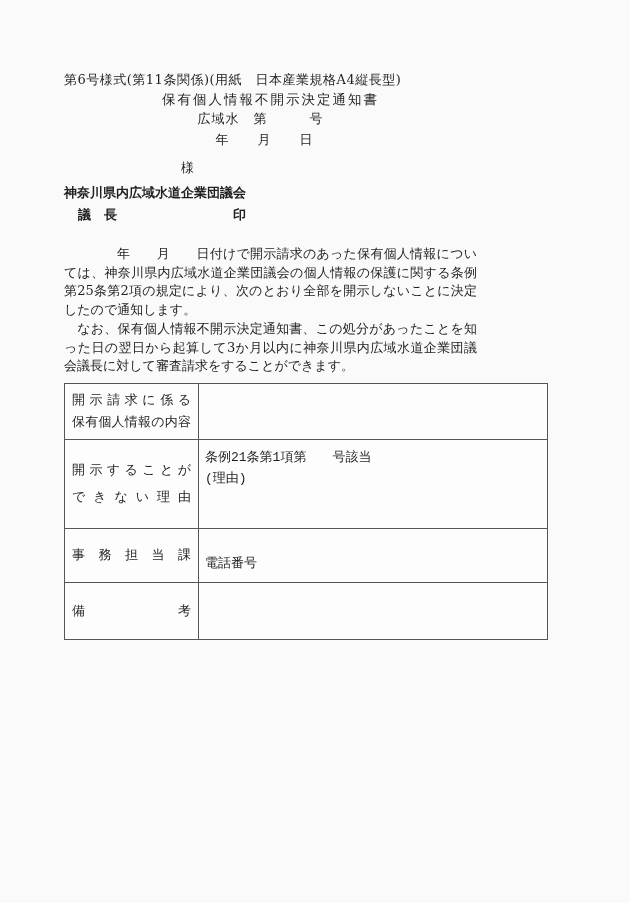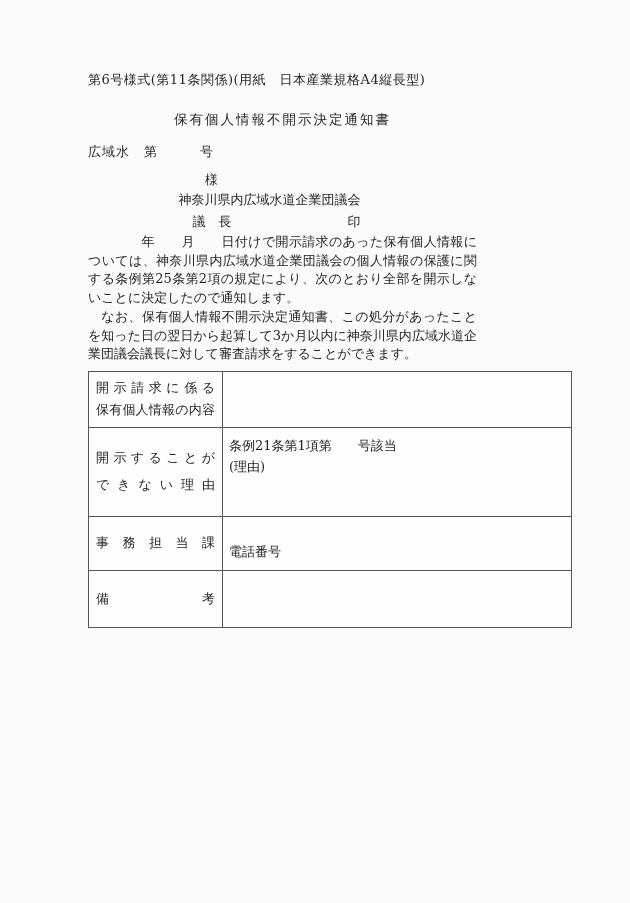--- a/index.html
+++ b/index.html
@@ -8,60 +8,62 @@
     overflow: hidden;
   }
   body {
     background: #fafafa;
     font-family: "DejaVu Serif", "Liberation Serif", serif;
     color: #1f1f1f;
   }
   .page {
     position: relative;
     width: 551px; height: 903px;
-    padding: 72px 74px 0 88px;
+    padding: 72px 74px 0 64px;
     font-size: 13px;
   }
   .form-number {
     font-size: 13px;
     line-height: 16px;
     letter-spacing: 0.5px;
   }
   .doc-title {
-    margin-top: 22px;
+    margin-top: 2px;
     text-align: center;
     font-size: 13.5px;
     font-weight: normal;
     letter-spacing: 2px;
     line-height: 18px;
   }
   .ref-block {
-    margin-top: 13px;
-    text-align: left;
+    text-align: center;
     line-height: 21px;
   }
   .ref-number { padding-right: 20px; letter-spacing: 1px; }
   .ref-date   { padding-right: 12px; letter-spacing: 1px; }
   .addressee {
     margin-top: 9px;
     padding-left: 117px;
     line-height: 18px;
   }
   .issuer {
+    margin-top: 5px;
     display: flex;
-    justify-content: center;
+    justify-content: flex-start;
     line-height: 22px;
+    font-weight: bold;
   }
   .issuer-inner { margin-right: 26px; }
   .issuer-title-line {
     display: flex;
     justify-content: space-between;
     padding-left: 14px;
   }
   .body-text {
+    margin-top: 19px;
     line-height: 18.7px;
     text-align: justify;
   }
   .body-text p { margin: 0; }
   table.info-table {
     margin-top: 7px;
     width: 484px;
     border-collapse: collapse;
     background: #fdfdfd;
     table-layout: fixed;
@@ -77,35 +79,36 @@
   tr.row-1 { height: 56px; }
   tr.row-2 { height: 89px; }
   tr.row-3 { height: 54px; }
   tr.row-4 { height: 57px; }
   .jspread {
     display: flex;
     justify-content: space-between;
     line-height: 22px;
   }
   .label-gap { margin-top: 5px; }
-  .content-line { line-height: 21px; }
+  .content-line { line-height: 21px; font-family: Liberation Mono, monospace; }
   td.cell-phone { vertical-align: bottom; padding-bottom: 8px; }
   td.cell-reason-content { padding-top: 7px; }
 </style>
 </head>
 <body>
 
 <div class="page">
 
   <div class="form-number">第6号様式(第11条関係)(用紙　日本産業規格A4縦長型)</div>
 
   <h1 class="doc-title">保有個人情報不開示決定通知書</h1>
 
   <div class="ref-block">
     <div class="ref-number">広域水　第　　　号</div>
+    <div class="ref-date">年　　月　　日</div>
   </div>
 
   <div class="addressee">
     <span>様</span>
   </div>
 
   <div class="issuer">
     <div class="issuer-inner">
       <div>神奈川県内広域水道企業団議会</div>
       <div class="issuer-title-line">

